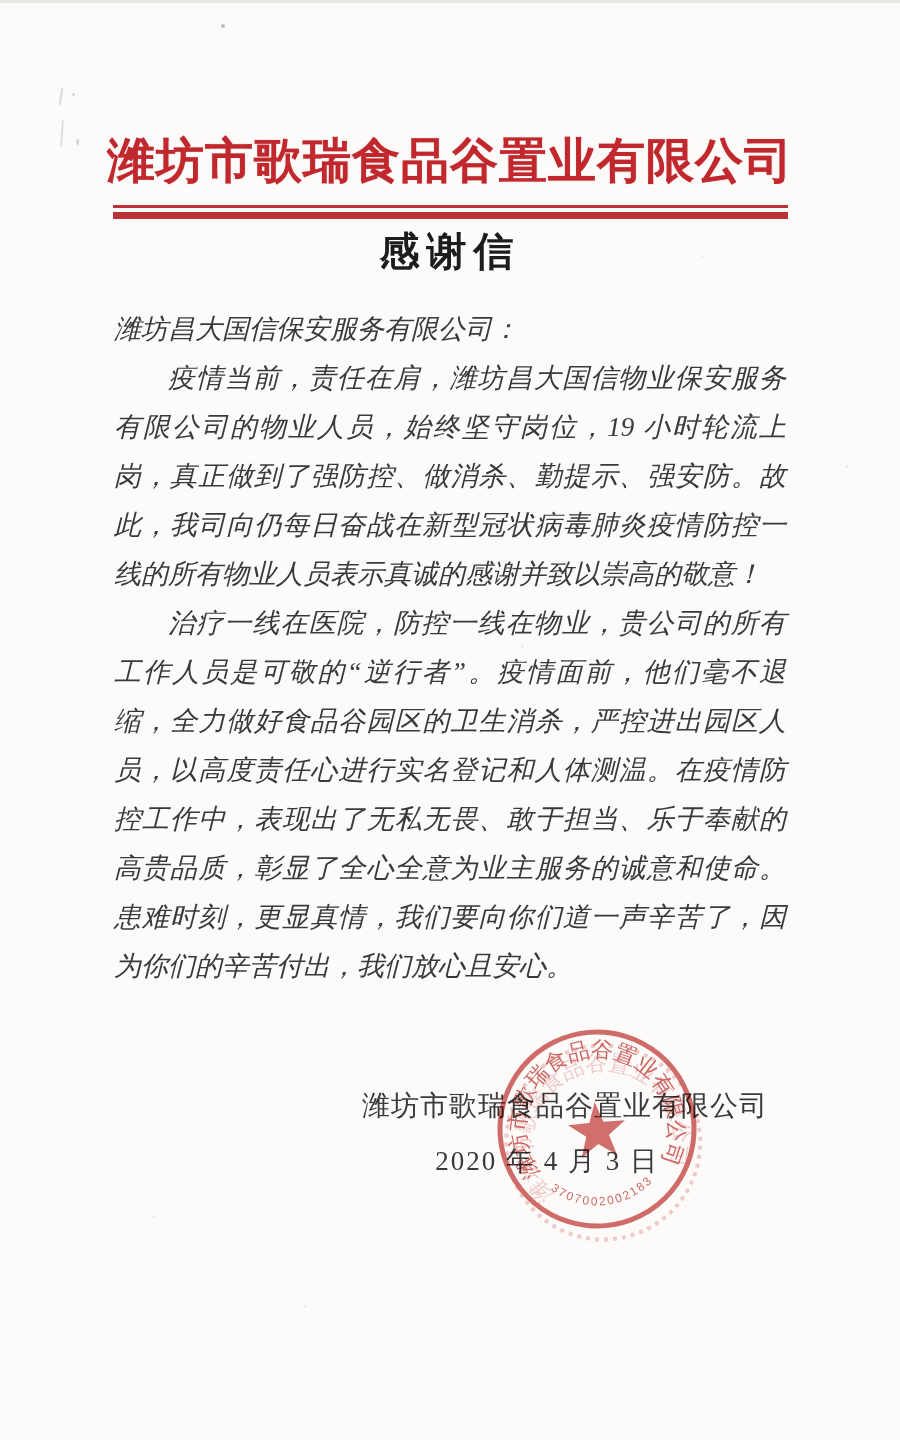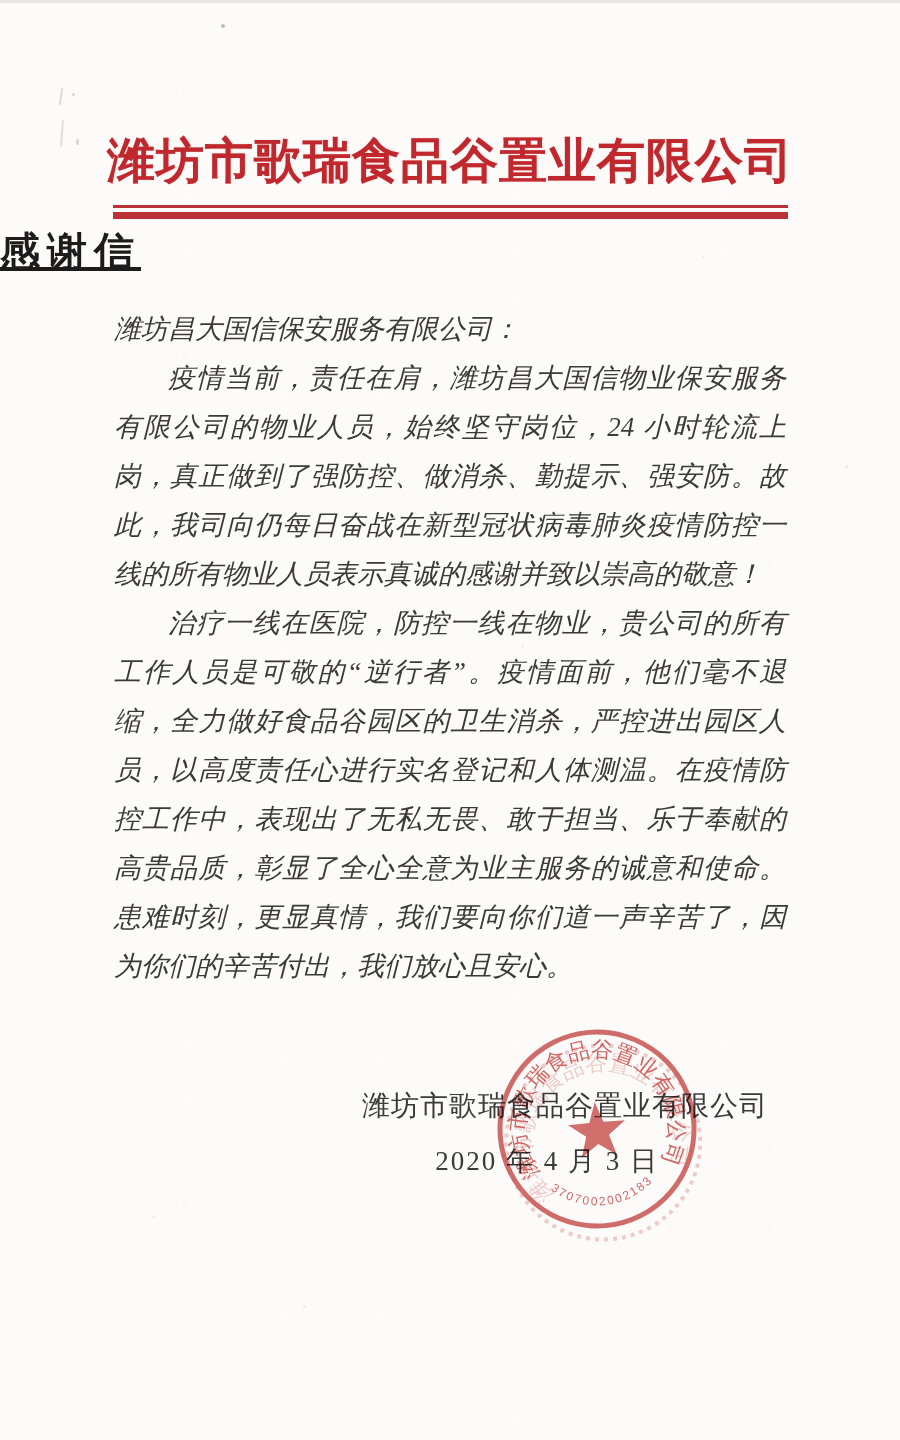--- a/index.html
+++ b/index.html
@@ -28,26 +28,25 @@
     text-shadow:0 0 1px rgba(192,40,46,0.55);
   }
   .letterhead-rule{
     position:absolute;top:202px;left:113px;width:675px;
     height:4px;
     border-top:3px solid #ba3238;
     border-bottom:7px solid #ba3238;
   }
   .doc-title{
     position:absolute;top:223px;left:0;width:100%;
-    text-align:left;
+    text-align:center;
     font-size:40px;line-height:52px;
     font-weight:700;
     color:#1c1c1c;
     letter-spacing:7px;
-    text-decoration:underline;
   }
 
   .letter-body{
     position:absolute;top:302px;left:114px;width:672px;
     font-size:27px;line-height:49px;
     color:#3a3a3a;
     text-align:justify;
     text-justify:inter-character;
     font-style:italic;
   }
@@ -106,21 +105,21 @@
   <div class="speck s10"></div>
 
   <div class="letterhead-title">潍坊市歌瑞食品谷置业有限公司</div>
 
   <div class="letterhead-rule"></div>
 
   <div class="doc-title">感谢信</div>
 
   <div class="letter-body">
     <p class="salutation">潍坊昌大国信保安服务有限公司：</p>
-    <p>疫情当前，责任在肩，潍坊昌大国信物业保安服务有限公司的物业人员，始终坚守岗位，24 小时轮流上岗，真正做到了强防控、做消杀、勤提示、强安防。故此，我司向仍每日奋战在新型冠状病毒肺炎疫情防控一线的所有物业人员表示真诚的感谢并致以崇高的敬意！</p>
+    <p>疫情当前，责任在肩，潍坊昌大国信物业保安服务有限公司的物业人员，始终坚守岗位，19 小时轮流上岗，真正做到了强防控、做消杀、勤提示、强安防。故此，我司向仍每日奋战在新型冠状病毒肺炎疫情防控一线的所有物业人员表示真诚的感谢并致以崇高的敬意！</p>
     <p>治疗一线在医院，防控一线在物业，贵公司的所有工作人员是可敬的“逆行者”。疫情面前，他们毫不退缩，全力做好食品谷园区的卫生消杀，严控进出园区人员，以高度责任心进行实名登记和人体测温。在疫情防控工作中，表现出了无私无畏、敢于担当、乐于奉献的高贵品质，彰显了全心全意为业主服务的诚意和使命。患难时刻，更显真情，我们要向你们道一声辛苦了，因为你们的辛苦付出，我们放心且安心。</p>
   </div>
 
   <div class="signature-line">潍坊市歌瑞食品谷置业有限公司</div>
 
   <div class="date-line">2020 年 4 月 3 日</div>
 
   <svg class="company-seal" viewBox="-117 -117 234 234" xmlns="http://www.w3.org/2000/svg">
     <defs>
       <path id="sealArcTop" d="M -59,41 A 72,72 0 1,1 59,41" fill="none"></path>

